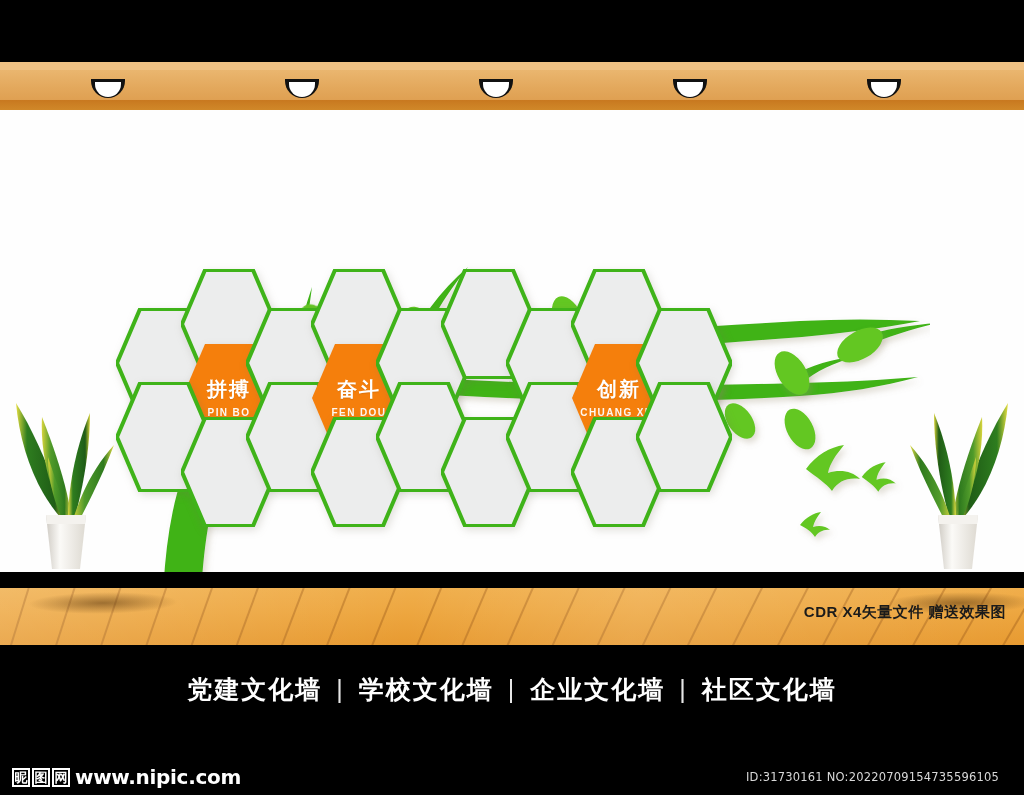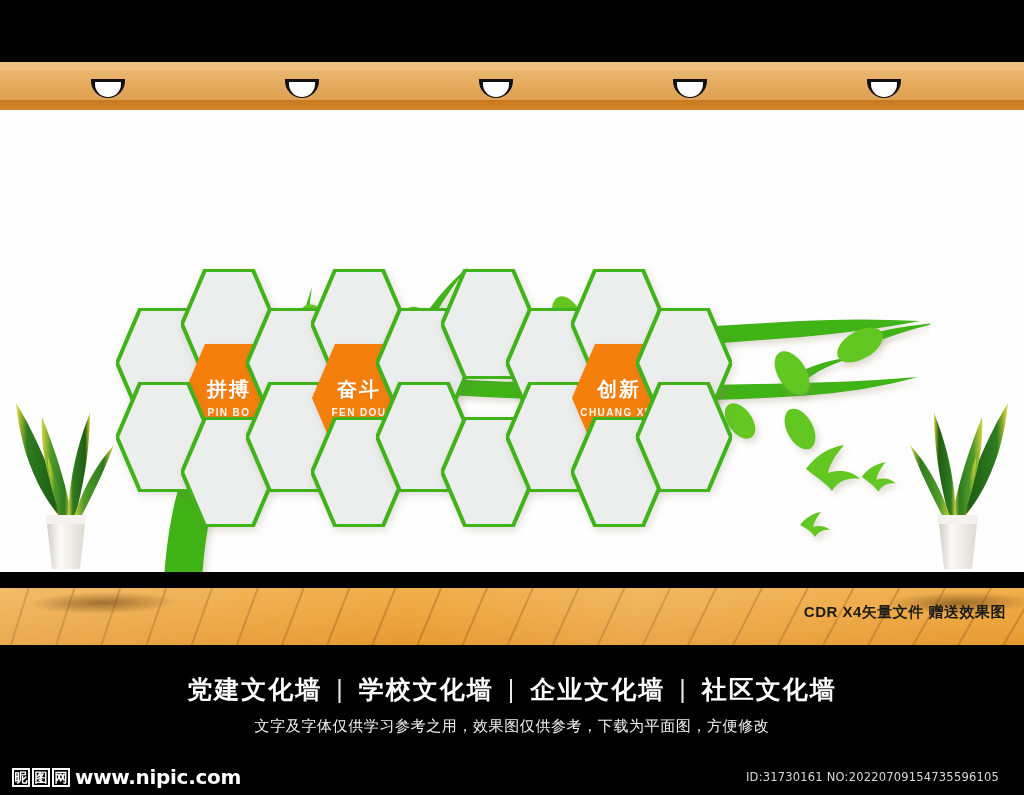--- a/index.html
+++ b/index.html
@@ -384,21 +384,20 @@
       <div class="plank" style="left: 1044px; transform: rotate(30.4deg);"></div>
     </div>
   <div class="sheen"></div>
 </div>
 <div class="shadow-pot" style="left:28px"></div>
 <div class="shadow-pot" style="right:-10px"></div>
 <div class="cdr">CDR X4矢量文件  赠送效果图</div>
 
 <div class="bottom">
   <div class="tagline" id="tagline"><span>党建文化墙</span><span class="sep">|</span><span>学校文化墙</span><span class="sep">|</span><span>企业文化墙</span><span class="sep">|</span><span>社区文化墙</span></div>
-  <div class="subline">文字及字体仅供学习参考之用，效果图仅供参考，下载为平面图，方便修改</div>
 </div>
 
 <div class="footer">
   <div class="brand">
     <span class="logo" id="brandlogo">
         <span>昵</span>
         <span>图</span>
         <span>网</span>
       </span>
     <span class="url">www.nipic.com</span>

